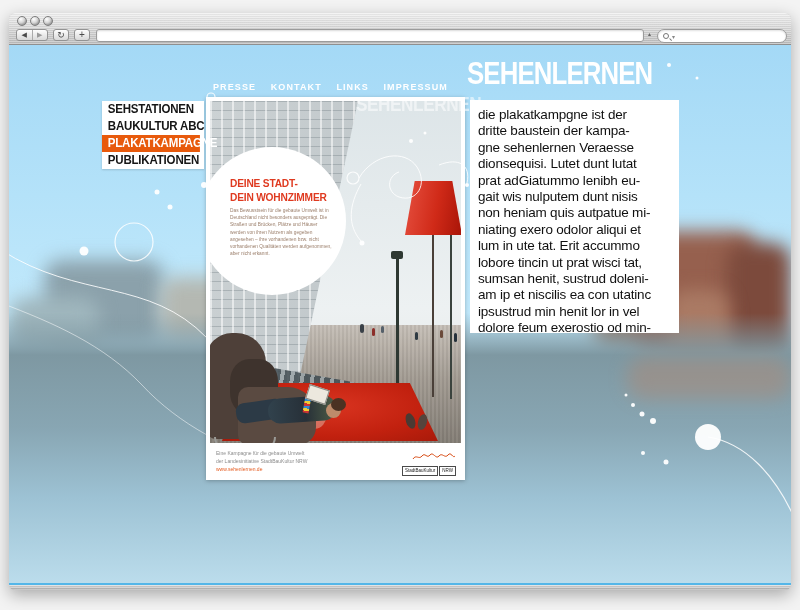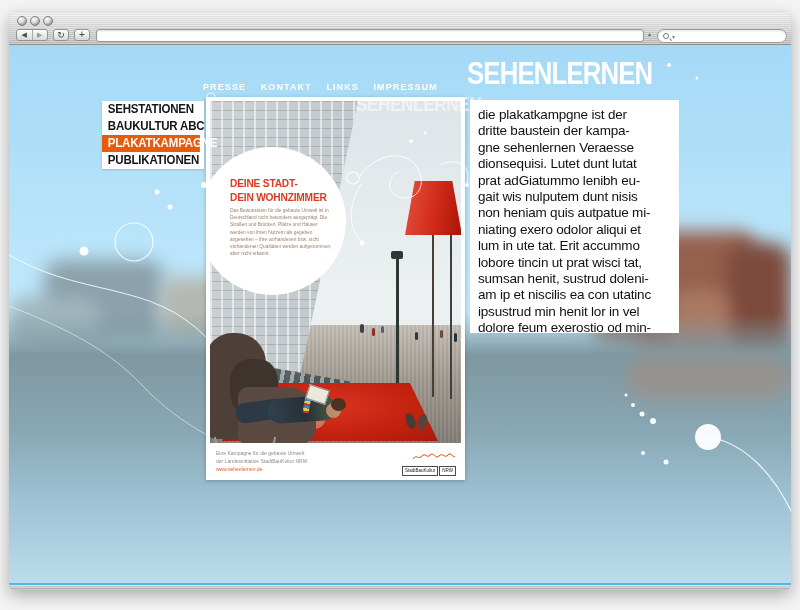--- a/index.html
+++ b/index.html
@@ -38,21 +38,21 @@
   
   .viewport{position:absolute;left:0;top:32px;width:782px;height:538px;overflow:hidden;
     background:linear-gradient(180deg,#a4d9f6 0%,#b4e2f9 28%,#c0e8fb 48%,#cdeefc 100%);}
   .blob{position:absolute;filter:blur(9px);border-radius:18px;}
   .water{position:absolute;left:-10px;top:268px;width:802px;height:275px;
     background:linear-gradient(180deg,rgba(126,152,162,0) 0,#7e98a2 42px,#88a6b3 115px,#9dc2d4 185px,#bddeed 100%);}
   .decor{position:absolute;left:0;top:0;width:782px;height:538px;pointer-events:none;}
   .under{z-index:1}.over{z-index:40}
 
   
-  .topnav{position:absolute;left:194px;top:37px;z-index:20;color:#fff;font-size:9px;font-weight:bold;letter-spacing:1.1px;}
+  .topnav{position:absolute;left:204px;top:37px;z-index:20;color:#fff;font-size:9px;font-weight:bold;letter-spacing:1.1px;}
   .topnav span{margin-right:11px;cursor:pointer;}
   .menu{position:absolute;left:93px;top:56px;width:102px;z-index:30;background:#fff;box-shadow:0 1px 2px rgba(0,0,0,.15);}
   .menu .mi{height:17px;line-height:17px;padding-left:6px;font-size:12px;font-weight:bold;color:#161616;
     letter-spacing:-0.2px;white-space:nowrap;transform:scaleX(.96);transform-origin:left;}
   .menu .mi.active{background:#e85a0c;color:#fff;}
   .bigtitle{position:absolute;left:458px;top:11px;z-index:20;color:#fff;font-size:31px;font-weight:800;
     letter-spacing:-1px;white-space:nowrap;transform:scaleX(.83);transform-origin:left top;}
   .watermark{position:absolute;left:347px;top:48px;z-index:25;color:rgba(255,255,255,.55);font-size:20px;font-weight:800;
     letter-spacing:-0.5px;white-space:nowrap;transform:scaleX(.86);transform-origin:left top;}
   .article{position:absolute;left:461px;top:55px;width:209px;height:233px;z-index:20;background:#fff;

